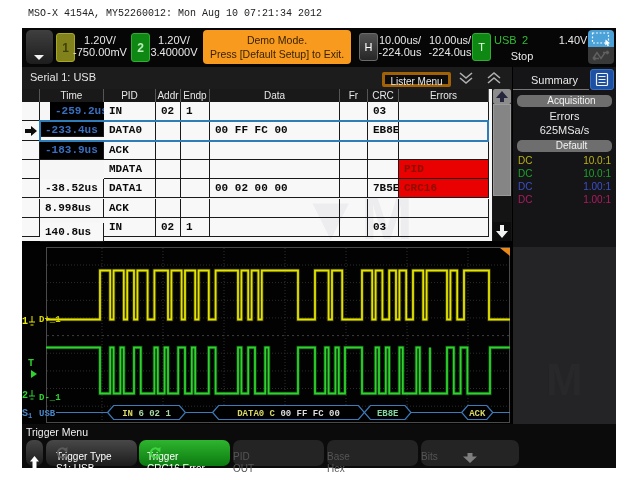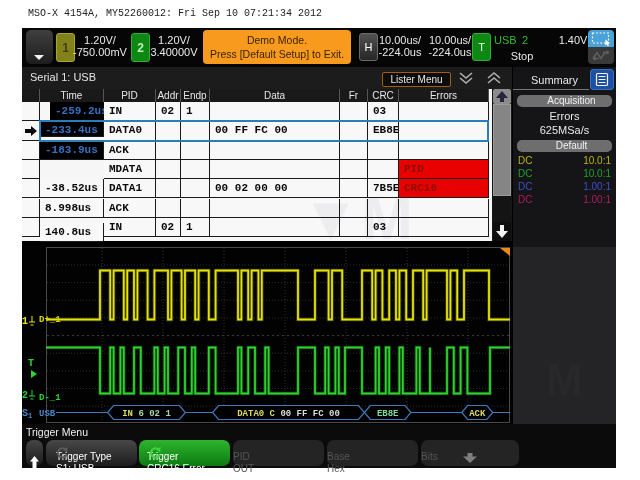--- a/index.html
+++ b/index.html
@@ -15,21 +15,21 @@
 .chbtn{width:19px;height:29px;top:5px;border-radius:3px;font-size:12px;font-weight:bold;text-align:center;line-height:29px;}
 #ch1{left:34px;background:#82821c;border:1px solid #a8a825;color:#40400a;}
 #ch2{left:109px;background:#0f8713;border:1px solid #2fae33;color:#b9edbb;}
 #demo{left:181px;top:2px;width:148px;height:34px;background:#f79a1d;border-radius:4px;color:#3a2200;font-size:10.5px;text-align:center;line-height:14px;padding-top:3px;}
 #hbtn{left:337px;top:5px;width:19px;height:28px;background:linear-gradient(#525252,#262626);border:1px solid #6a6a6a;border-radius:3px;color:#fff;font-size:11px;text-align:center;line-height:26px;}
 #tbtn{left:450px;top:5px;width:19px;height:28px;background:#0f8713;border:1px solid #2fae33;border-radius:3px;color:#eaffea;font-size:11px;text-align:center;line-height:26px;}
 #icontop{left:566px;top:2px;width:26px;height:17px;background:#4ba2d8;border-radius:4px 4px 0 0;}
 #iconbot{left:566px;top:19px;width:26px;height:17px;background:#393939;border-radius:0 0 4px 4px;}
 
 #serialbar{left:0;top:39px;width:490px;height:22px;background:#1c1c1c;color:#e5e5e5;font-size:11px;}
-#listerbtn{left:360px;top:5px;width:69px;height:15px;background:#0c0c0c;border:1px solid #a16207;border-radius:2px;color:#e8e8e8;font-size:10px;text-align:center;line-height:13px;}
+#listerbtn{left:360px;top:5px;width:69px;height:15px;background:#0c0c0c;border:3px solid #a16207;border-radius:2px;color:#e8e8e8;font-size:10px;text-align:center;line-height:13px;}
 
 #tablewrap{left:0;top:61px;width:470px;height:152px;background:#f6f6f6;}
 .hdr{top:0;height:13px;background:#191919;color:#e6e6e6;font-size:10px;text-align:center;line-height:13px;border-right:1px solid #555;}
 .cell{font-family:"Liberation Mono",monospace;font-size:11px;font-weight:bold;color:#0a0a0a;line-height:19px;white-space:nowrap;overflow:hidden;border-right:1px solid #1a1a1a;border-bottom:1px solid #1a1a1a;background:#f8f8f8;padding-left:5px;}
 .tblue{background:#000;color:#3a6fc0;}
 .redcell{background:#e90000;color:#8c0f00;}
 
 #sbar{left:470px;top:61px;width:20px;height:152px;background:#161616;}
 
 #sidebar{left:491px;top:39px;width:103px;height:385px;background:#1a1a1c;}
@@ -37,21 +37,21 @@
 .sbtxt{left:0;width:103px;text-align:center;color:#e8e8e8;font-size:11px;}
 .chrow{left:5px;width:93px;font-size:10px;height:11px;line-height:11px;}
 .chrow b{float:right;font-weight:normal;}
 
 #trigbar{left:0;top:396px;width:594px;height:44px;background:#0b0b0b;}
 #trigbar .lbl{left:4px;top:2px;color:#f0f0f0;font-size:10.5px;}
 .skey{top:16px;height:26px;border-radius:7px;color:#fff;font-size:10px;text-align:left;line-height:12px;padding-top:11px;}
 .skoff{background:#242424;color:#555;}
 </style></head>
 <body>
-<div class="abs" id="title">MSO-X 4154A, MY52260012: Fri Sep 10 07:21:34 2012</div>
+<div class="abs" id="title">MSO-X 4154A, MY52260012: Mon Aug 10 07:21:34 2012</div>
 <div class="abs" id="content">
 
   <div class="abs" id="toolbar">
     <div class="abs" id="ddbtn"></div>
     <div class="abs chbtn" id="ch1">1</div>
     <div class="abs tb-txt" style="left:47px;top:6px;width:62px;">1.20V/<br>-750.00mV</div>
     <div class="abs chbtn" id="ch2">2</div>
     <div class="abs tb-txt" style="left:121px;top:6px;width:62px;">1.20V/<br>3.40000V</div>
     <div class="abs" id="demo">Demo Mode.<br>Press [Default Setup] to Exit.</div>
     <div class="abs" id="hbtn">H</div>

